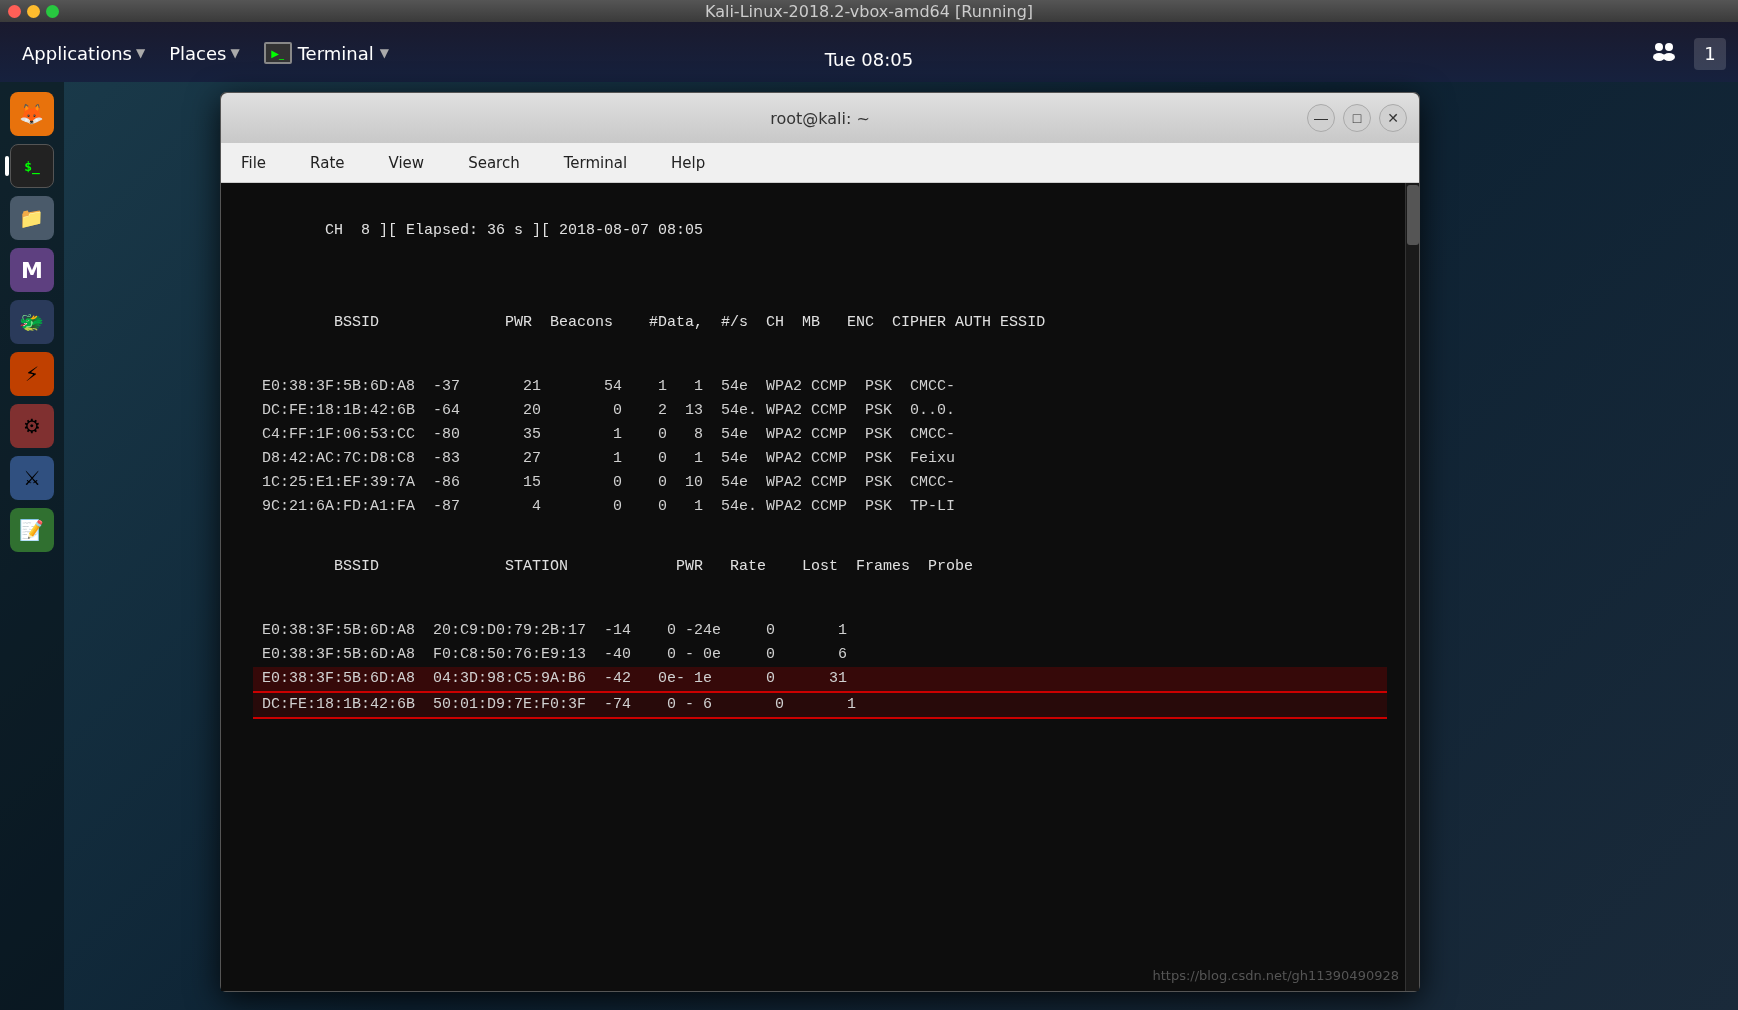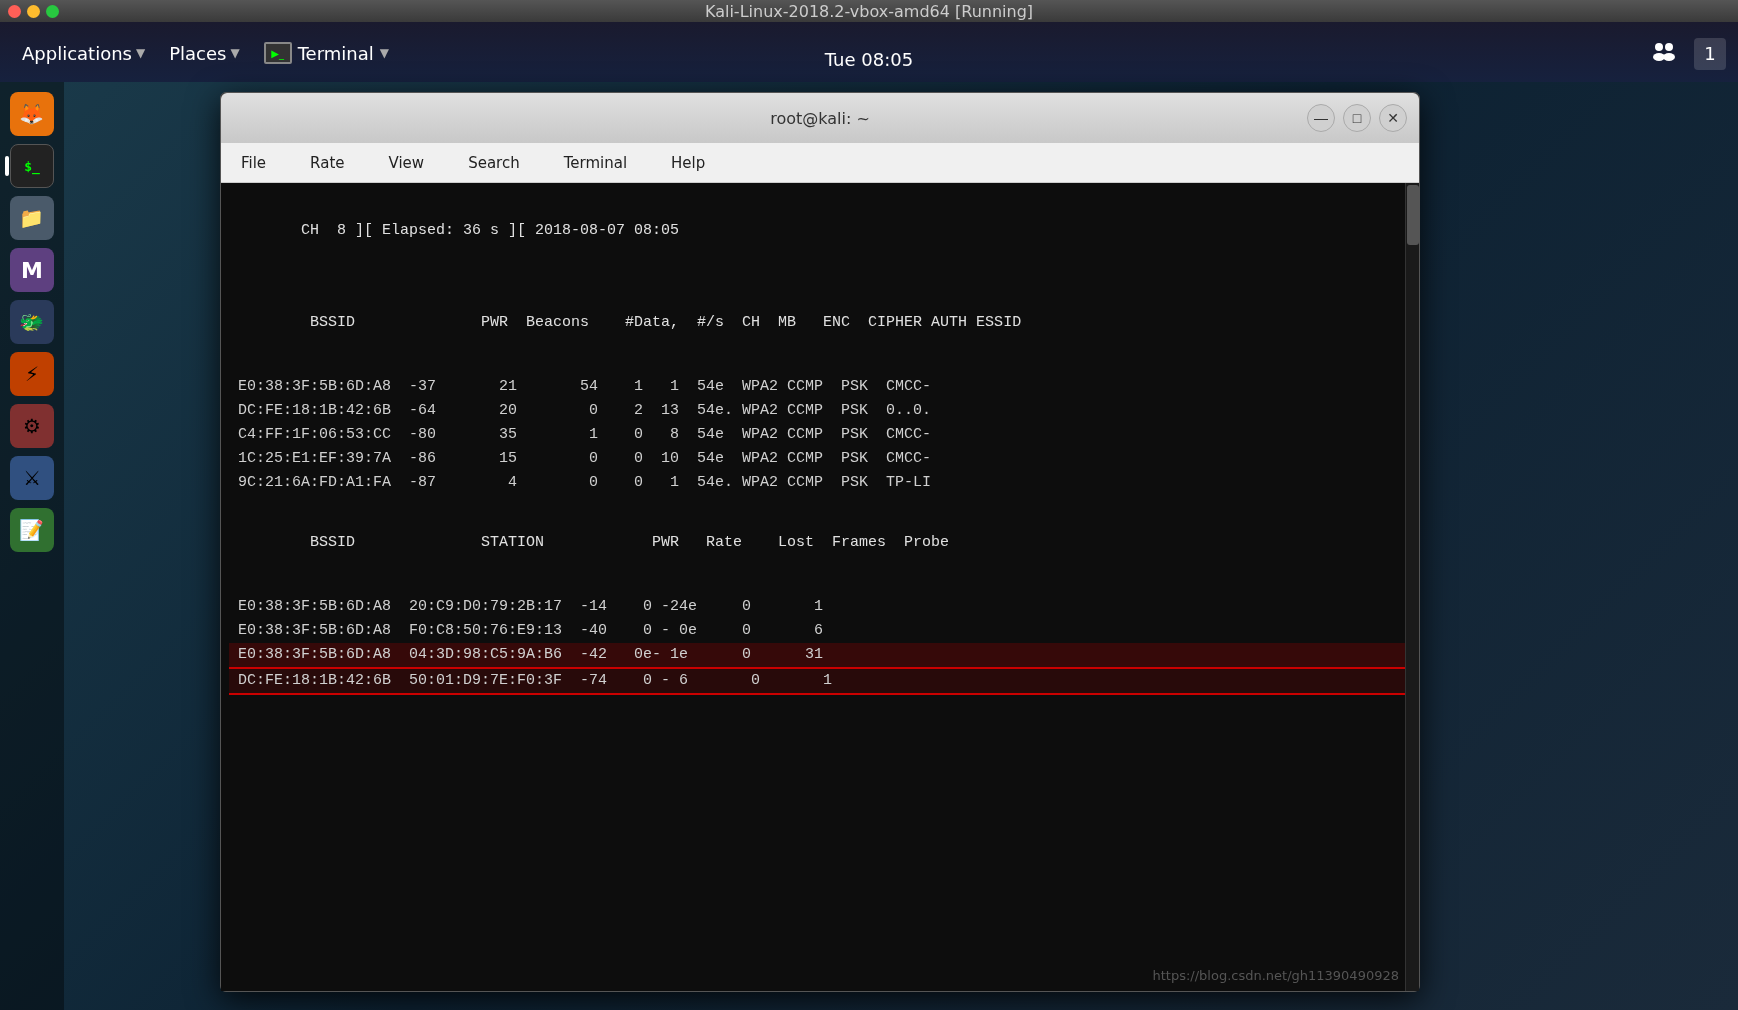--- a/index.html
+++ b/index.html
@@ -227,21 +227,21 @@
       padding: 4px 12px;
       font-size: 15px;
       color: #222;
       cursor: pointer;
       border-radius: 3px;
     }
 
     .terminal-content {
       flex: 1;
       background: #0d0d0d;
-      padding: 12px 8px;
+      padding: 12px 32px;
       font-family: 'Courier New', 'DejaVu Sans Mono', monospace;
       font-size: 15px;
       color: #e0e0e0;
       overflow: hidden;
       position: relative;
     }
 
     .scrollbar {
       position: absolute;
       right: 0;
@@ -388,20 +388,21 @@
         CH  8 ][ Elapsed: 36 s ][ 2018-08-07 08:05
       </div>
       <div class="term-spacer"></div>
       <div class="term-line term-col-header" style="color:#e0e0e0;">
          BSSID              PWR  Beacons    #Data,  #/s  CH  MB   ENC  CIPHER AUTH ESSID
       </div>
       <div class="term-spacer"></div>
       <div class="term-line term-row"> E0:38:3F:5B:6D:A8  -37       21       54    1   1  54e  WPA2 CCMP  PSK  CMCC-</div>
       <div class="term-line term-row"> DC:FE:18:1B:42:6B  -64       20        0    2  13  54e. WPA2 CCMP  PSK  0..0.</div>
       <div class="term-line term-row"> C4:FF:1F:06:53:CC  -80       35        1    0   8  54e  WPA2 CCMP  PSK  CMCC-</div>
+      <div class="term-line term-row"> D8:42:AC:7C:D8:C8  -83       27        1    0   1  54e  WPA2 CCMP  PSK  Feixu</div>
       <div class="term-line term-row"> 1C:25:E1:EF:39:7A  -86       15        0    0  10  54e  WPA2 CCMP  PSK  CMCC-</div>
       <div class="term-line term-row"> 9C:21:6A:FD:A1:FA  -87        4        0    0   1  54e. WPA2 CCMP  PSK  TP-LI</div>
       <div class="term-spacer"></div>
       <div class="term-line term-col-header" style="color:#e0e0e0;">
          BSSID              STATION            PWR   Rate    Lost  Frames  Probe
       </div>
       <div class="term-spacer"></div>
       <div class="term-line term-row"> E0:38:3F:5B:6D:A8  20:C9:D0:79:2B:17  -14    0 -24e     0       1</div>
       <div class="term-line term-row"> E0:38:3F:5B:6D:A8  F0:C8:50:76:E9:13  -40    0 - 0e     0       6</div>
       <div class="term-line term-row selected-row" style="background:rgba(180,0,0,0.25);display:block;"> E0:38:3F:5B:6D:A8  04:3D:98:C5:9A:B6  -42   0e- 1e      0      31</div>

